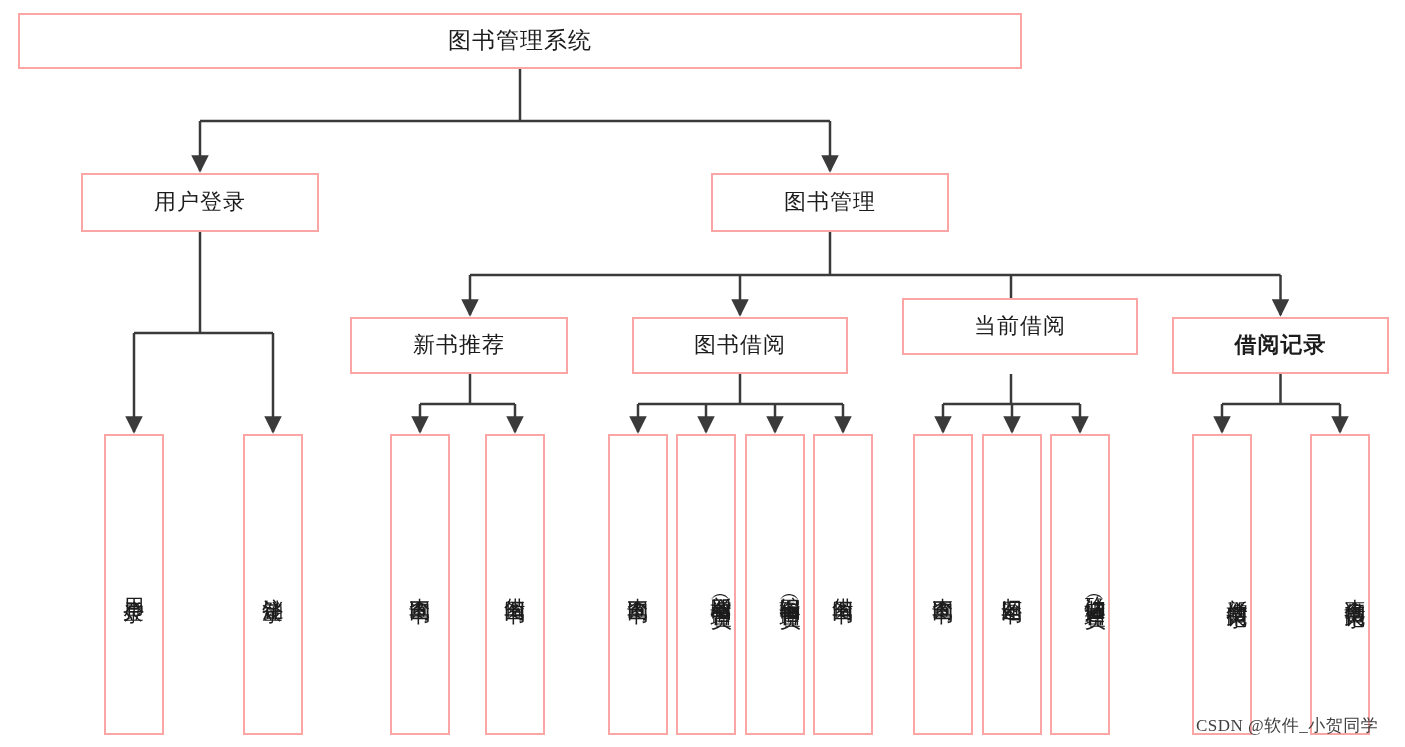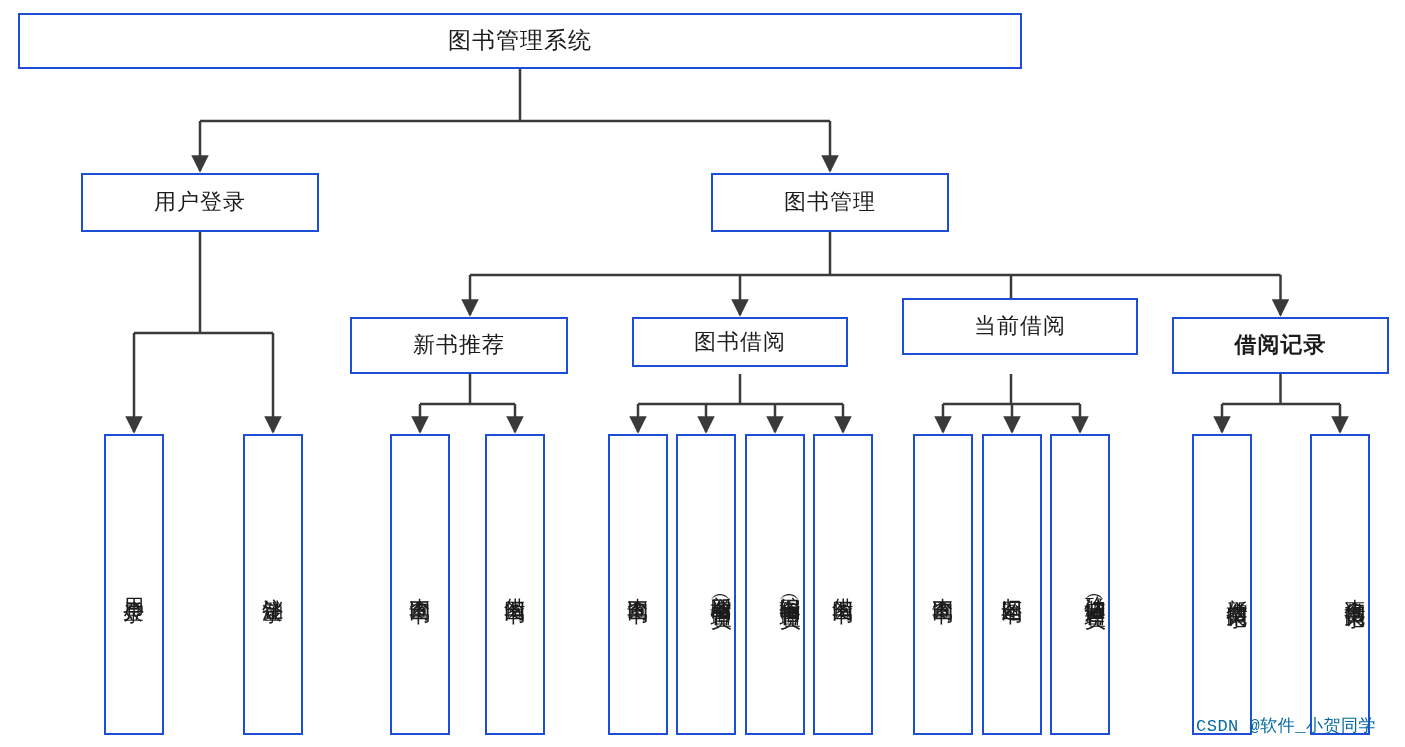--- a/index.html
+++ b/index.html
@@ -16,21 +16,21 @@
     overflow: hidden;
   }
   svg#connectors {
     position: absolute;
     left: 0; top: 0;
     width: 1405px; height: 747px;
     pointer-events: none;
   }
   .node {
     position: absolute;
-    border: 2px solid #1d4ed8;
+    border: 2px solid #fca5a5;
     background: #ffffff;
     display: flex;
     align-items: center;
     justify-content: center;
     color: #1c1c1c;
     z-index: 2;
   }
   .node.horiz {
     font-size: 22px;
     letter-spacing: 1px;
@@ -49,25 +49,25 @@
     padding-top: 6px;
     white-space: nowrap;
     overflow: hidden;
   }
   .node.vert.tall { align-items: center; padding-top: 0; }
   .watermark {
     position: absolute;
     left: 1196px;
     top: 714px;
     font-size: 17px;
-    color: #0369a1;
+    color: #404040;
     letter-spacing: 0.5px;
     white-space: nowrap;
     z-index: 3;
-    font-family: Liberation Mono, monospace;
+    font-family: Liberation Serif, serif;
   }
 </style>
 </head>
 <body>
 
 <div id="canvas">
   <svg id="connectors" xmlns="http://www.w3.org/2000/svg">
     <defs>
       <marker id="arrow" viewBox="0 0 10 10" refX="9" refY="5" markerWidth="7" markerHeight="7" orient="auto-start-reverse">
         <path d="M 0 0 L 10 5 L 0 10 z" fill="#3a3a3a"></path>
@@ -116,21 +116,21 @@
       </div>
       <div class="node horiz" style="left: 81px; top: 173px; width: 238px; height: 59px;">
         <span>用户登录</span>
       </div>
       <div class="node horiz" style="left: 711px; top: 173px; width: 238px; height: 59px;">
         <span>图书管理</span>
       </div>
       <div class="node horiz" style="left: 350px; top: 317px; width: 218px; height: 57px;">
         <span>新书推荐</span>
       </div>
-      <div class="node horiz" style="left: 632px; top: 317px; width: 216px; height: 50px;">
+      <div class="node horiz" style="left: 632px; top: 317px; width: 216px; height: 57px;">
         <span>图书借阅</span>
       </div>
       <div class="node horiz" style="left: 902px; top: 298px; width: 236px; height: 57px;">
         <span>当前借阅</span>
       </div>
       <div class="node horiz" style="left: 1172px; top: 317px; width: 217px; height: 57px; font-weight: bold;">
         <span>借阅记录</span>
       </div>
       <div class="node vert tall" style="left: 104px; top: 434px; width: 60px; height: 301px;">
         <span>用户登录</span>

